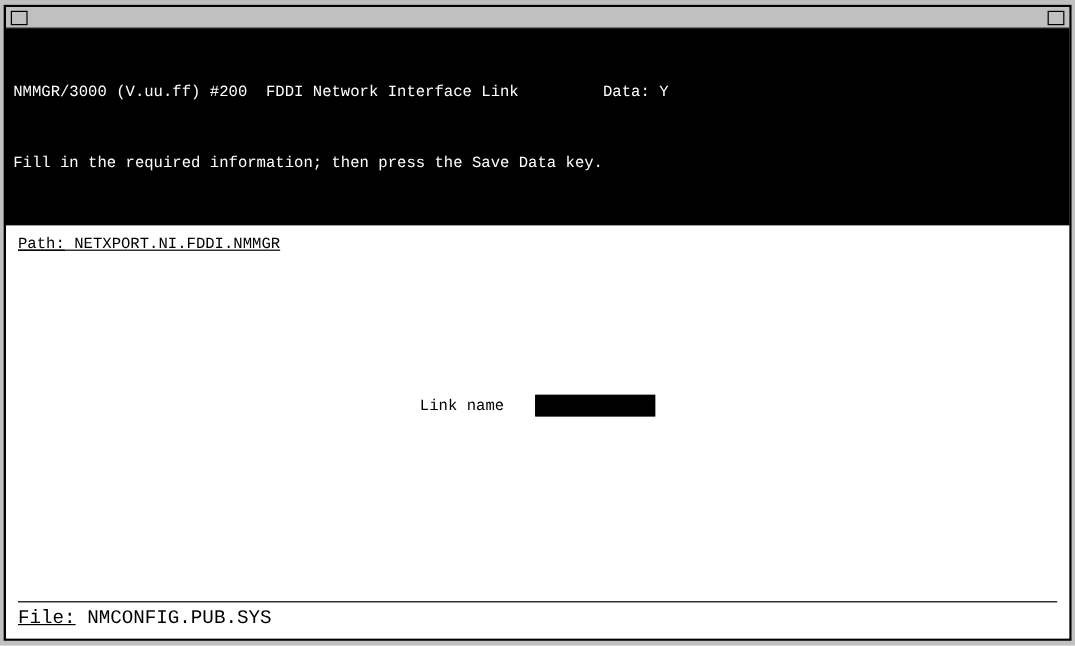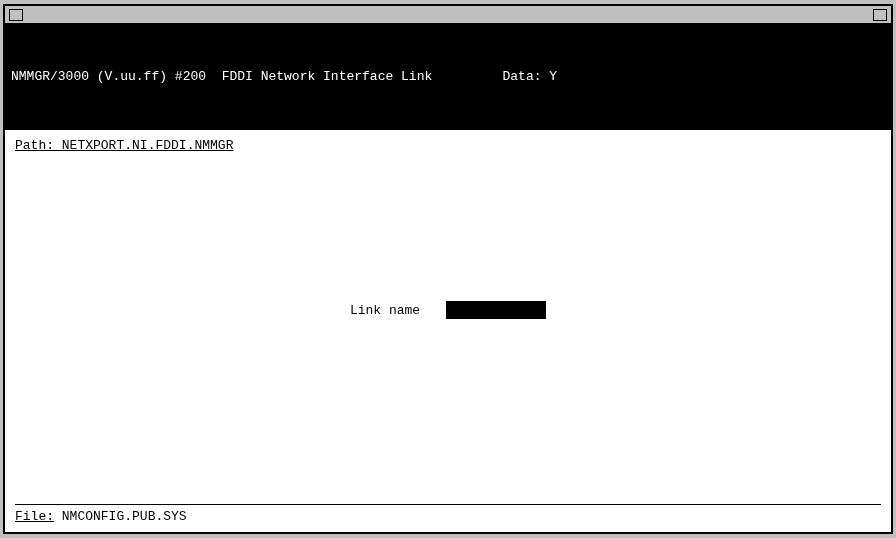--- a/index.html
+++ b/index.html
@@ -123,21 +123,21 @@
       height: 18px;
       border: 1px solid #000;
       font-family: 'Courier New', Courier, monospace;
       font-size: 13px;
       padding: 0 2px;
       outline: none;
     }
 
     .file-line {
       font-family: 'Courier New', Courier, monospace;
-      font-size: 13px;
+      font-size: 16px;
       color: #000;
       border-top: 1px solid #000;
       padding-top: 4px;
       margin-top: auto;
     }
 
     .file-line .label {
       text-decoration: underline;
     }
 
@@ -181,20 +181,21 @@
 <div class="window">
   <div class="title-bar">
     <div class="title-bar-left">
       <div class="title-bar-box"></div>
     </div>
     <div class="title-bar-right"></div>
   </div>
 
   <div class="header-bar">
     <div>NMMGR/3000 (V.uu.ff) #200  FDDI Network Interface Link         Data: Y</div>
+    <div>Fill in the required information; then press the Save Data key.</div>
   </div>
 
   <div class="content-area">
     <div class="path-line">
       <span class="label">Path:</span><span>  NETXPORT.NI.FDDI.NMMGR</span>
     </div>
 
     <div class="form-area">
       <div class="form-row">
         <span class="form-label">Link name</span>

